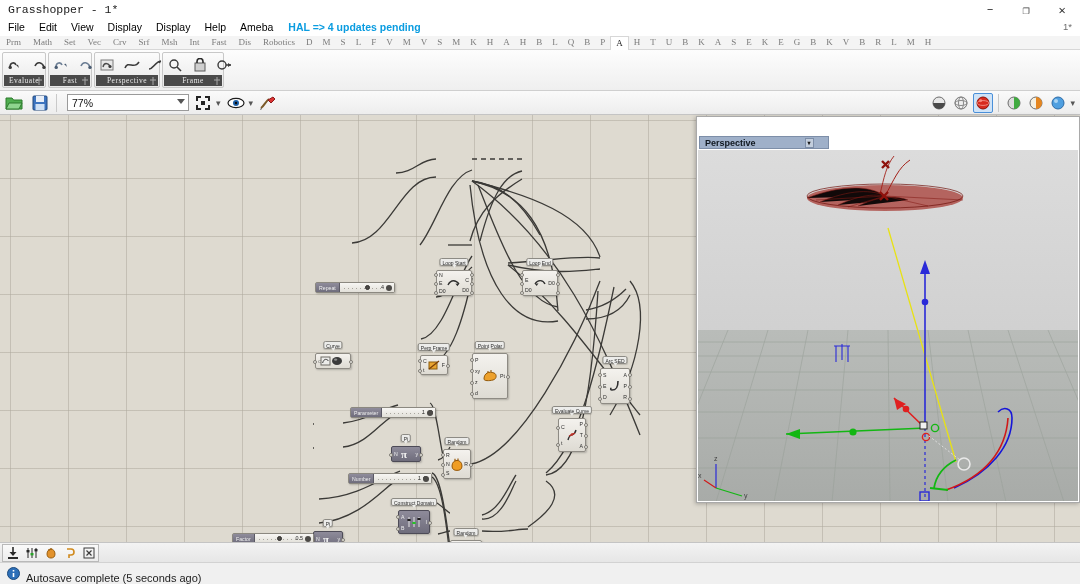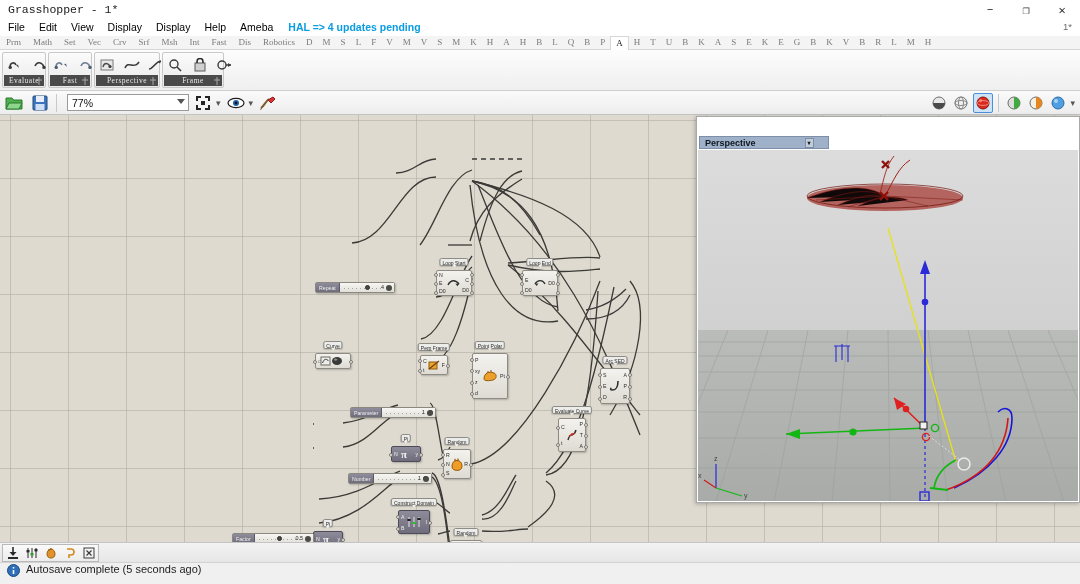--- a/index.html
+++ b/index.html
@@ -294,21 +294,21 @@
     display: flex; align-items: center;
     border: 1px solid #b9b9b9; background: linear-gradient(#fafafa,#ececec);
   }
   .bbtn {
     width: 19px; height: 16px;
     display: flex; align-items: center; justify-content: center;
   }
   .statusbar {
     position: absolute; left: 0; top: 562px; width: 1080px; height: 22px;
     background: #f0f0f0; border-top: 1px solid #d2d2d2;
-    display: flex; align-items: flex-start;
+    display: flex; align-items: flex-end;
   }
   .statusbar .sicon { margin: 0 6px 0 7px; }
   .statusbar .stext { font-size: 11px; color: #1d1d1d; }
 </style>
 </head>
 <body>
 
 <div id="app">
 
   <div class="titlebar">

